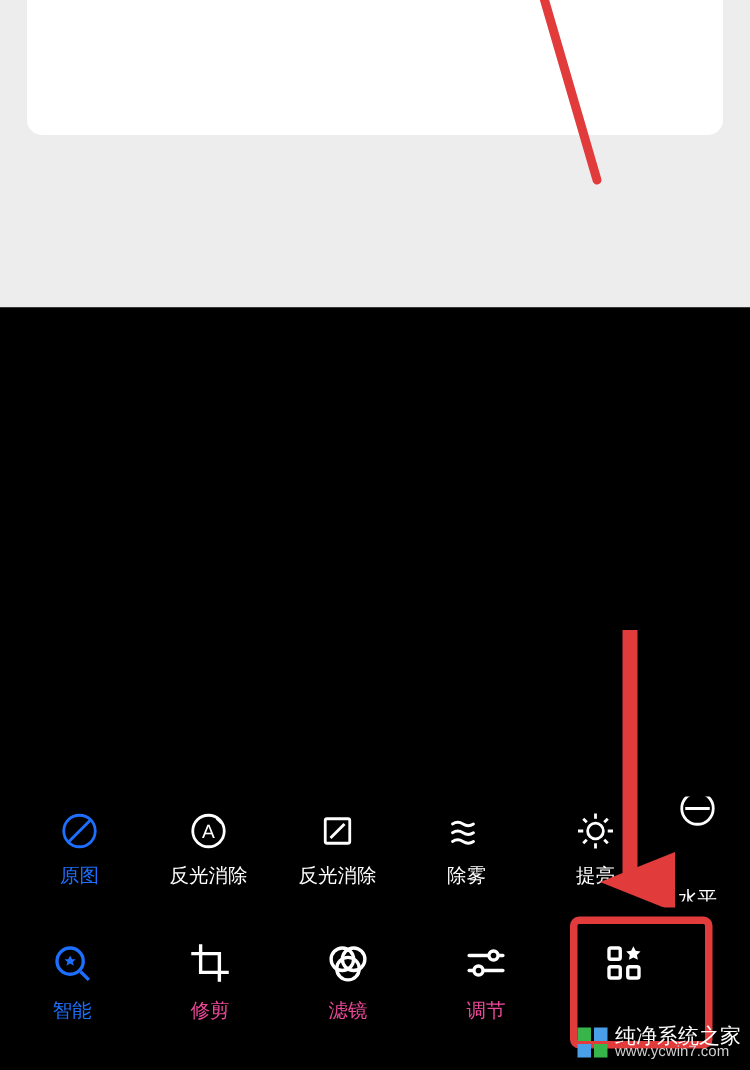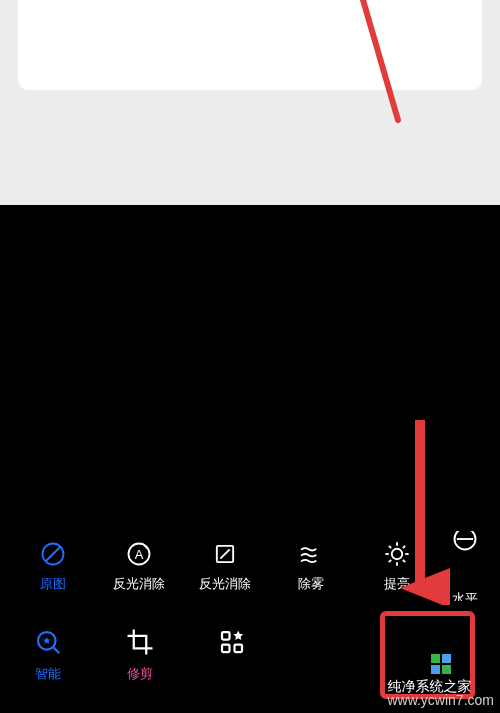--- a/index.html
+++ b/index.html
@@ -121,28 +121,27 @@
   .watermark {
     position: absolute;
     right: 6px;
     bottom: 6px;
     display: flex;
     align-items: center;
     gap: 4px;
     color: #fff;
     font-size: 14px;
     z-index: 20;
-    flex-direction: column;
   }
   .watermark .wm-logo {
     width: 22px; height: 22px;
     display: flex; align-items: center; justify-content: center;
   }
   .watermark .wm-url {
-    font-size: 14px;
+    font-size: 10px;
     color: #cfcfcf;
   }
 </style>
 </head>
 <body>
 
 <div class="topzone">
   <div class="card"></div>
   <svg class="arrow" viewBox="0 0 44 125">
     <path d="M5 0 L40 120" stroke="#e23b3b" stroke-width="6" stroke-linecap="round" fill="none"></path>
@@ -229,20 +228,41 @@
     <span>智能</span>
   </div>
   <div class="nav-item">
     <span class="icon">
       <svg width="30" height="30" viewBox="0 0 24 24" fill="none" stroke="#fff" stroke-width="1.8">
           <path d="M7 2 v15 h15"></path>
           <path d="M2 7 h15 v15"></path>
         </svg>
     </span>
     <span>修剪</span>
+  </div>
+  <div class="nav-item">
+    <span class="icon">
+      <svg width="30" height="30" viewBox="0 0 24 24" fill="none" stroke="#fff" stroke-width="1.8">
+          <circle cx="9" cy="10" r="6"></circle>
+          <circle cx="15" cy="10" r="6"></circle>
+          <circle cx="12" cy="15" r="6"></circle>
+        </svg>
+    </span>
+    <span>滤镜</span>
+  </div>
+  <div class="nav-item">
+    <span class="icon">
+      <svg width="30" height="30" viewBox="0 0 24 24" fill="none" stroke="#fff" stroke-width="1.8" stroke-linecap="round">
+          <line x1="3" y1="8" x2="21" y2="8"></line>
+          <circle cx="16" cy="8" r="2.4" fill="#000"></circle>
+          <line x1="3" y1="16" x2="21" y2="16"></line>
+          <circle cx="8" cy="16" r="2.4" fill="#000"></circle>
+        </svg>
+    </span>
+    <span>调节</span>
   </div>
   <div class="nav-item highlighted">
     <span class="icon">
       <svg width="30" height="30" viewBox="0 0 24 24" fill="none" stroke="#fff" stroke-width="1.8">
           <rect x="4" y="4" width="6" height="6" rx="1"></rect>
           <rect x="4" y="14" width="6" height="6" rx="1"></rect>
           <rect x="14" y="14" width="6" height="6" rx="1"></rect>
           <path d="M17 3 l1.2 2.4 l2.6 0.4 l-1.9 1.9 l0.5 2.6 l-2.4 -1.3 l-2.4 1.3 l0.5 -2.6 l-1.9 -1.9 l2.6 -0.4 z" fill="#fff" stroke="none"></path>
         </svg>
     </span>

